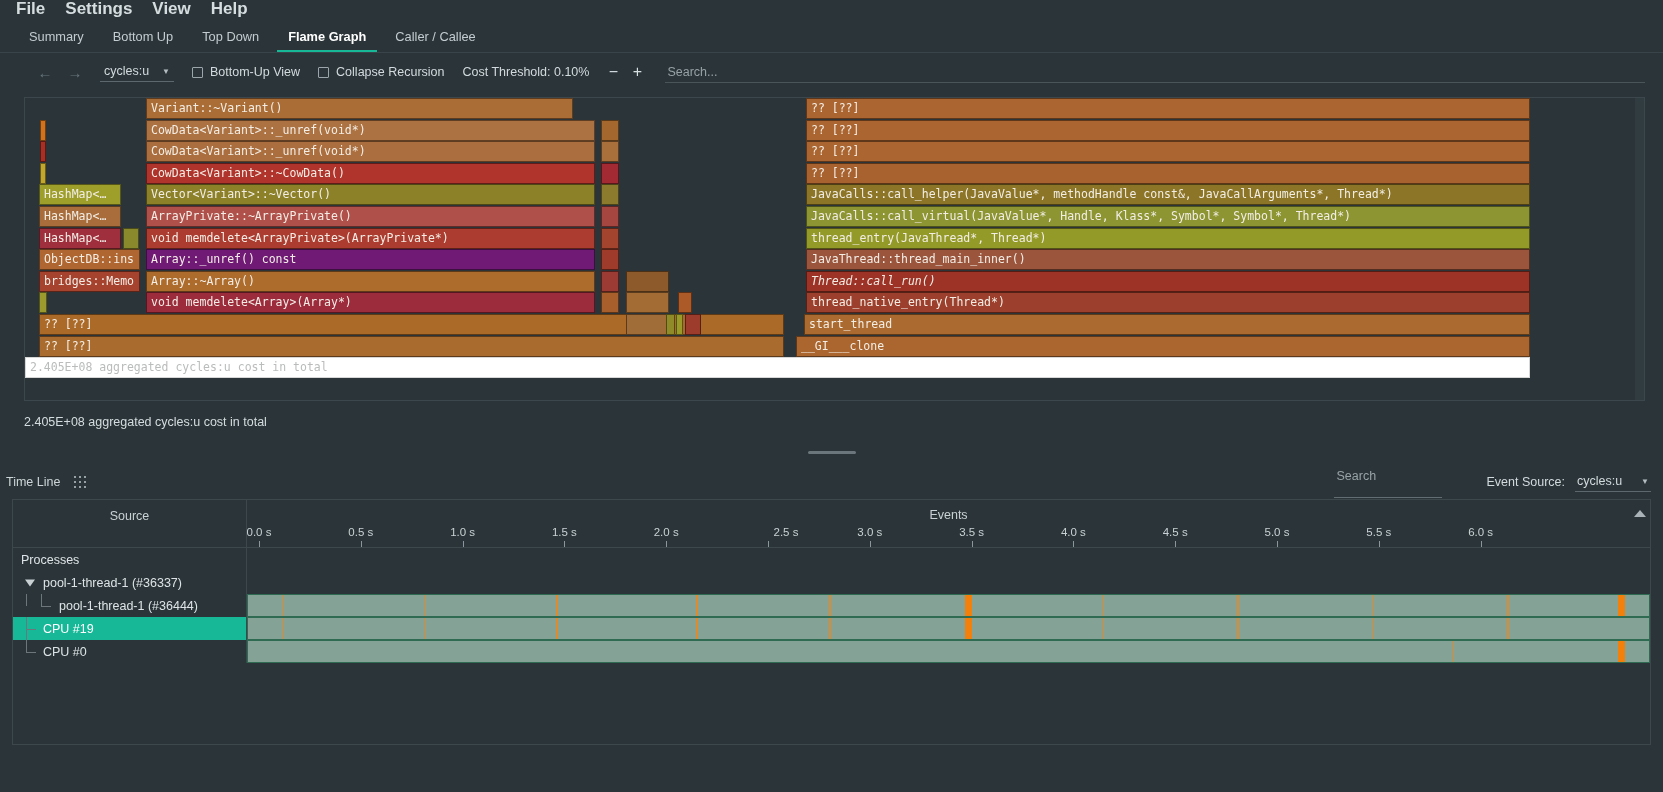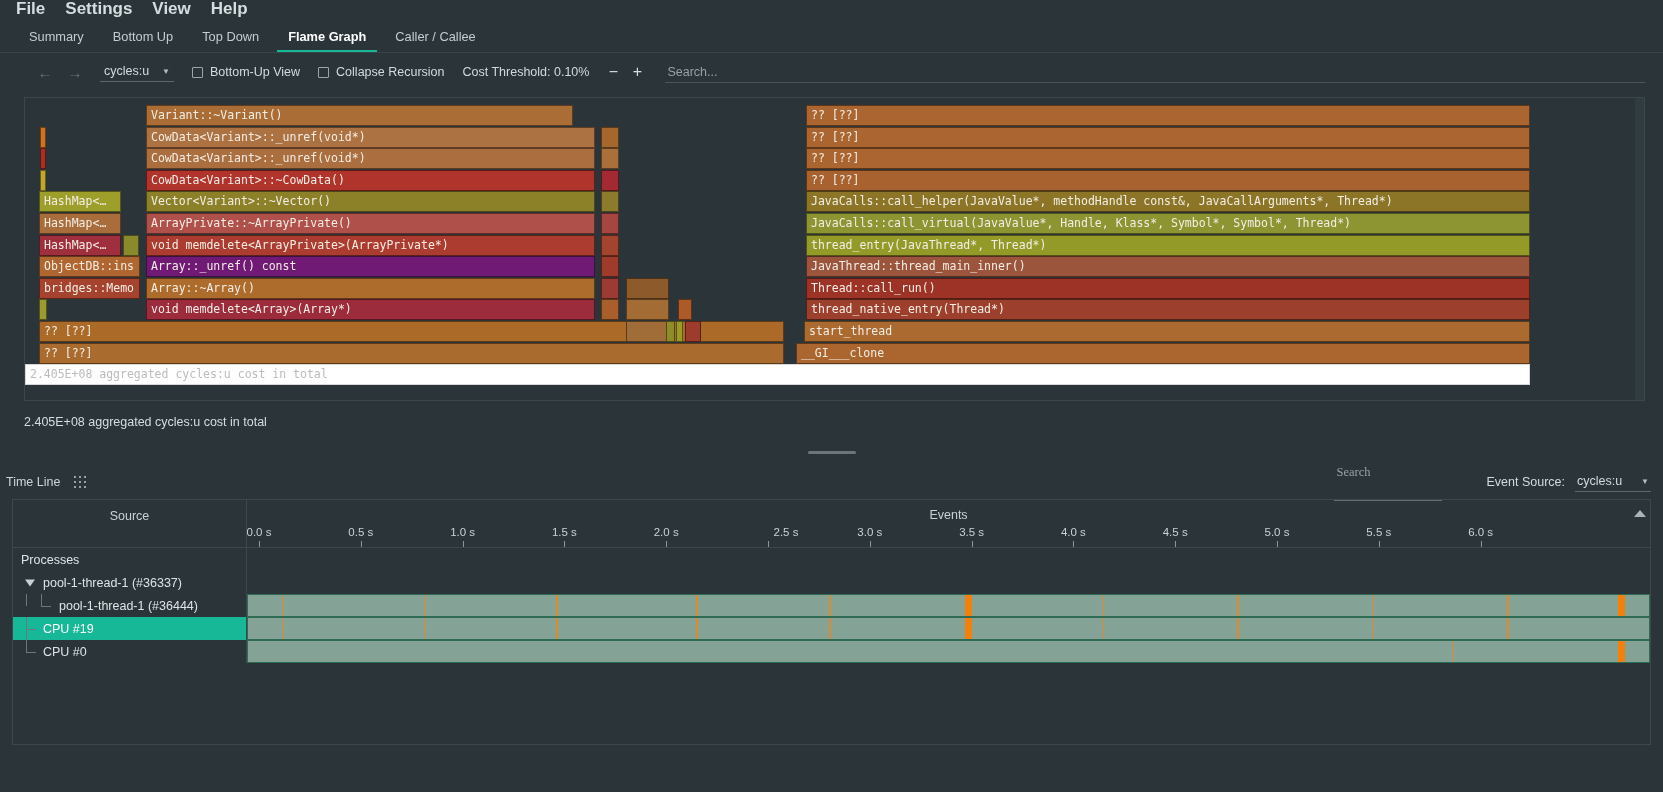--- a/index.html
+++ b/index.html
@@ -129,21 +129,21 @@
   
   #flame-wrap {
     position: relative;
     margin: 6px 18px 0 24px;
     height: 304px;
     background: #2b3539;
     border: 1px solid #3b474c;
   }
   #flame {
     position: absolute;
-    left: 0; top: 7px;
+    left: 0; top: 0;
     width: 1505px; height: 302px;
   }
   .fb {
     position: absolute;
     height: 21px;
     border: 1px solid rgba(0,0,0,0.45);
     font-family: "DejaVu Sans Mono", monospace;
     font-size: 11.5px;
     color: #f2eee6;
     line-height: 19px;
@@ -192,22 +192,22 @@
     grid-template-rows: repeat(3, 3px);
     gap: 2px;
   }
   .grip i { width: 2px; height: 2px; background: #97a2a7; display:block; }
   #tl-right { margin-left: auto; display: flex; align-items: center; }
   #tl-search {
     width: 108px;
     background: transparent; border: none;
     border-bottom: 1px solid #616d72;
     color: #cdd5d8; font-size: 12.5px;
-    font-family: Liberation Serif, serif;
-    padding: 2px 2px 20px 2px; outline: none;
+    font-family: Liberation Sans, sans-serif;
+    padding: 2px 2px 14px 2px; outline: none;
     margin-right: 44px;
   }
   #tl-search::placeholder { color: #97a2a7; }
   #evt-label { color: #d3dade; font-size: 12.5px; margin-right: 10px; }
   #evt-combo {
     display: flex; align-items: center; justify-content: space-between;
     color: #d3dade; font-size: 12.5px;
     border-bottom: 1px solid #5c686d;
     min-width: 76px;
     padding: 2px 2px 3px 2px;
@@ -390,21 +390,21 @@
       <div class="fb" style="left: 576px; width: 18px; top: 129.6px; background: rgb(163, 68, 47);"></div>
       <div class="fb" style="left: 781px; width: 724px; top: 129.6px; background: rgb(148, 154, 40);">thread_entry(JavaThread*, Thread*)</div>
       <div class="fb" style="left: 14px; width: 101px; top: 151.2px; background: rgb(176, 102, 48);">ObjectDB::ins</div>
       <div class="fb" style="left: 121px; width: 449px; top: 151.2px; background: #701a75;">Array::_unref() const</div>
       <div class="fb" style="left: 576px; width: 18px; top: 151.2px; background: rgb(159, 59, 43);"></div>
       <div class="fb" style="left: 781px; width: 724px; top: 151.2px; background: rgb(154, 85, 60);">JavaThread::thread_main_inner()</div>
       <div class="fb" style="left: 14px; width: 101px; top: 172.8px; background: rgb(165, 67, 47);">bridges::Memo</div>
       <div class="fb" style="left: 121px; width: 449px; top: 172.8px; background: rgb(173, 107, 44);">Array::~Array()</div>
       <div class="fb" style="left: 576px; width: 18px; top: 172.8px; background: rgb(156, 59, 52);"></div>
       <div class="fb" style="left: 601px; width: 43px; top: 172.8px; background: rgb(140, 90, 43);"></div>
-      <div class="fb" style="left: 781px; width: 724px; top: 172.8px; background: rgb(156, 51, 38);">Thread::call_run()</div>
+      <div class="fb" style="left: 781px; width: 724px; top: 172.8px; background: rgb(156, 51, 38); font-style: italic;">Thread::call_run()</div>
       <div class="fb" style="left: 14px; width: 8px; top: 194.4px; background: rgb(155, 154, 44);"></div>
       <div class="fb" style="left: 121px; width: 449px; top: 194.4px; background: rgb(156, 43, 60);">void memdelete&lt;Array&gt;(Array*)</div>
       <div class="fb" style="left: 576px; width: 18px; top: 194.4px; background: rgb(168, 95, 44);"></div>
       <div class="fb" style="left: 601px; width: 43px; top: 194.4px; background: rgb(163, 108, 53);"></div>
       <div class="fb" style="left: 653px; width: 14px; top: 194.4px; background: rgb(171, 90, 40);"></div>
       <div class="fb" style="left: 781px; width: 724px; top: 194.4px; background: rgb(156, 63, 44);">thread_native_entry(Thread*)</div>
       <div class="fb" style="left: 14px; width: 745px; top: 216px; background: rgb(172, 106, 40);">?? [??]</div>
       <div class="fb" style="left: 601px; width: 43px; top: 216px; background: rgb(160, 108, 56);"></div>
       <div class="fb" style="left: 641px; width: 9px; top: 216px; background: rgb(143, 139, 40);"></div>
       <div class="fb" style="left: 651px; width: 7px; top: 216px; background: rgb(155, 155, 41);"></div>

